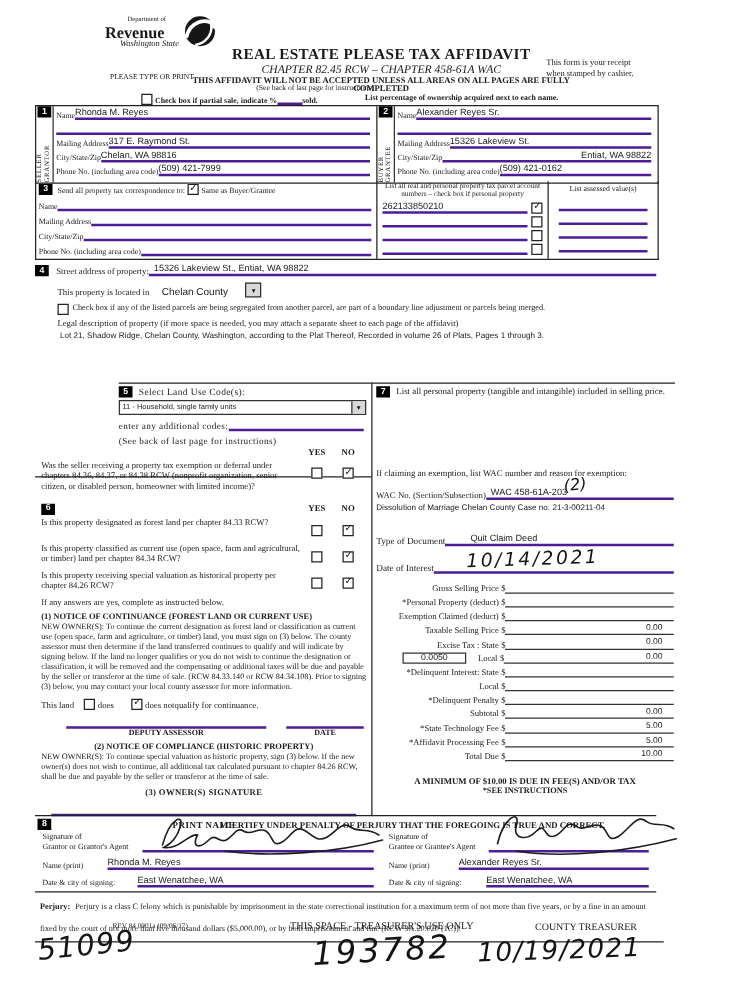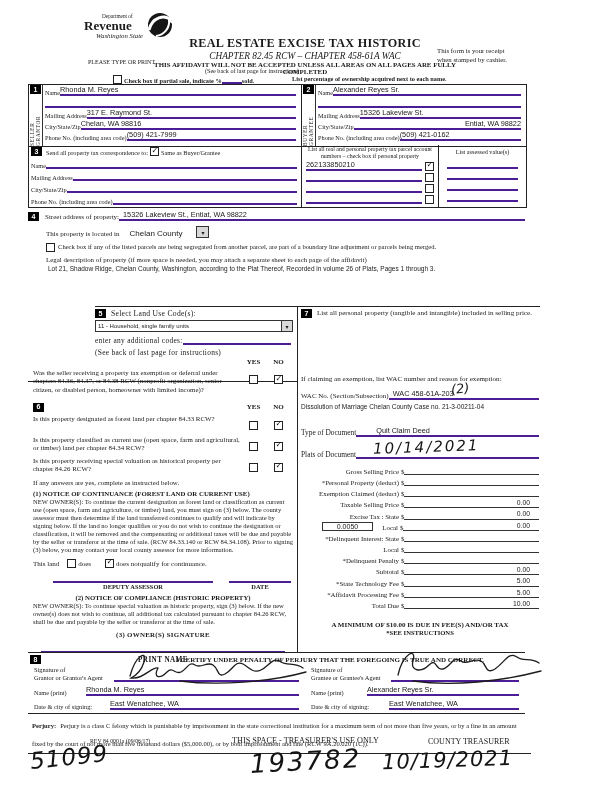--- a/index.html
+++ b/index.html
@@ -50,21 +50,21 @@
     </div>
     <svg width="30" height="30" viewBox="0 0 30 30" style="margin:-2px 0 0 2px;">
       <circle cx="15" cy="14" r="12" fill="#161616"></circle>
       <path d="M4 19 C 7 6, 20 3, 26 9" stroke="#fff" stroke-width="3" fill="none"></path>
       <path d="M11 25 C 19 24, 25 17, 24 9 L 29 13" stroke="#fff" stroke-width="2" fill="none"></path>
     </svg>
   </div>
   <div class="abs" style="left:88px;top:59px;font-size:6px;">PLEASE TYPE OR PRINT</div>
 
   <div class="abs ctr" style="left:140px;top:36px;width:330px;">
-    <div class="bold" style="font-size:12.2px;letter-spacing:0.3px;">REAL ESTATE EXCISE TAX HISTORIC</div>
+    <div class="bold" style="font-size:12.2px;letter-spacing:0.3px;">REAL ESTATE PLEASE TAX AFFIDAVIT</div>
     <div style="font-size:9.3px;font-style:italic;">CHAPTER 82.45 RCW – CHAPTER 458-61A WAC</div>
     <div class="bold" style="font-size:6.9px;">THIS AFFIDAVIT WILL NOT BE ACCEPTED UNLESS ALL AREAS ON ALL PAGES ARE FULLY COMPLETED</div>
   </div>
   <div class="abs" style="left:205px;top:68px;font-size:6.1px;">(See back of last page for instructions)</div>
 
   <div class="abs" style="left:437px;top:46px;width:95px;font-size:6.8px;line-height:1.35;">
     <div>This form is your receipt</div>
     <div>when stamped by cashier.</div>
   </div>
 
@@ -323,21 +323,21 @@
       <span class="val uline grow" style="padding-left:4px;">WAC 458-61A-203</span>
       <span class="hw abs" style="left:150px;top:-8px;font-size:13px;transform:rotate(-6deg);">(2)</span>
     </div>
     <div class="val65" style="margin-top:3px;">Dissolution of Marriage Chelan County Case no. 21-3-00211-04</div>
 
     <div class="frow" style="margin-top:16px;">
       <span class="lbl7" style="font-size:7.4px;">Type of Document</span>
       <span class="val uline grow" style="padding-left:20px;">Quit Claim Deed</span>
     </div>
     <div class="frow" style="margin-top:6px;height:16px;position:relative;">
-      <span class="lbl7" style="font-size:7.4px;">Plats of Document</span>
+      <span class="lbl7" style="font-size:7.4px;">Date of Interest</span>
       <span class="uline grow"></span>
       <span class="hw abs" style="left:72px;top:-5px;font-size:15px;letter-spacing:2px;transform:rotate(-2deg);">10/14/2021</span>
     </div>
 
     <div style="margin-top:5px;">
       <div class="mrow">
           <span class="mlabel">Gross Selling Price</span>
           <span class="mdollar">$</span>
           <span class="mline"></span>
         </div>

